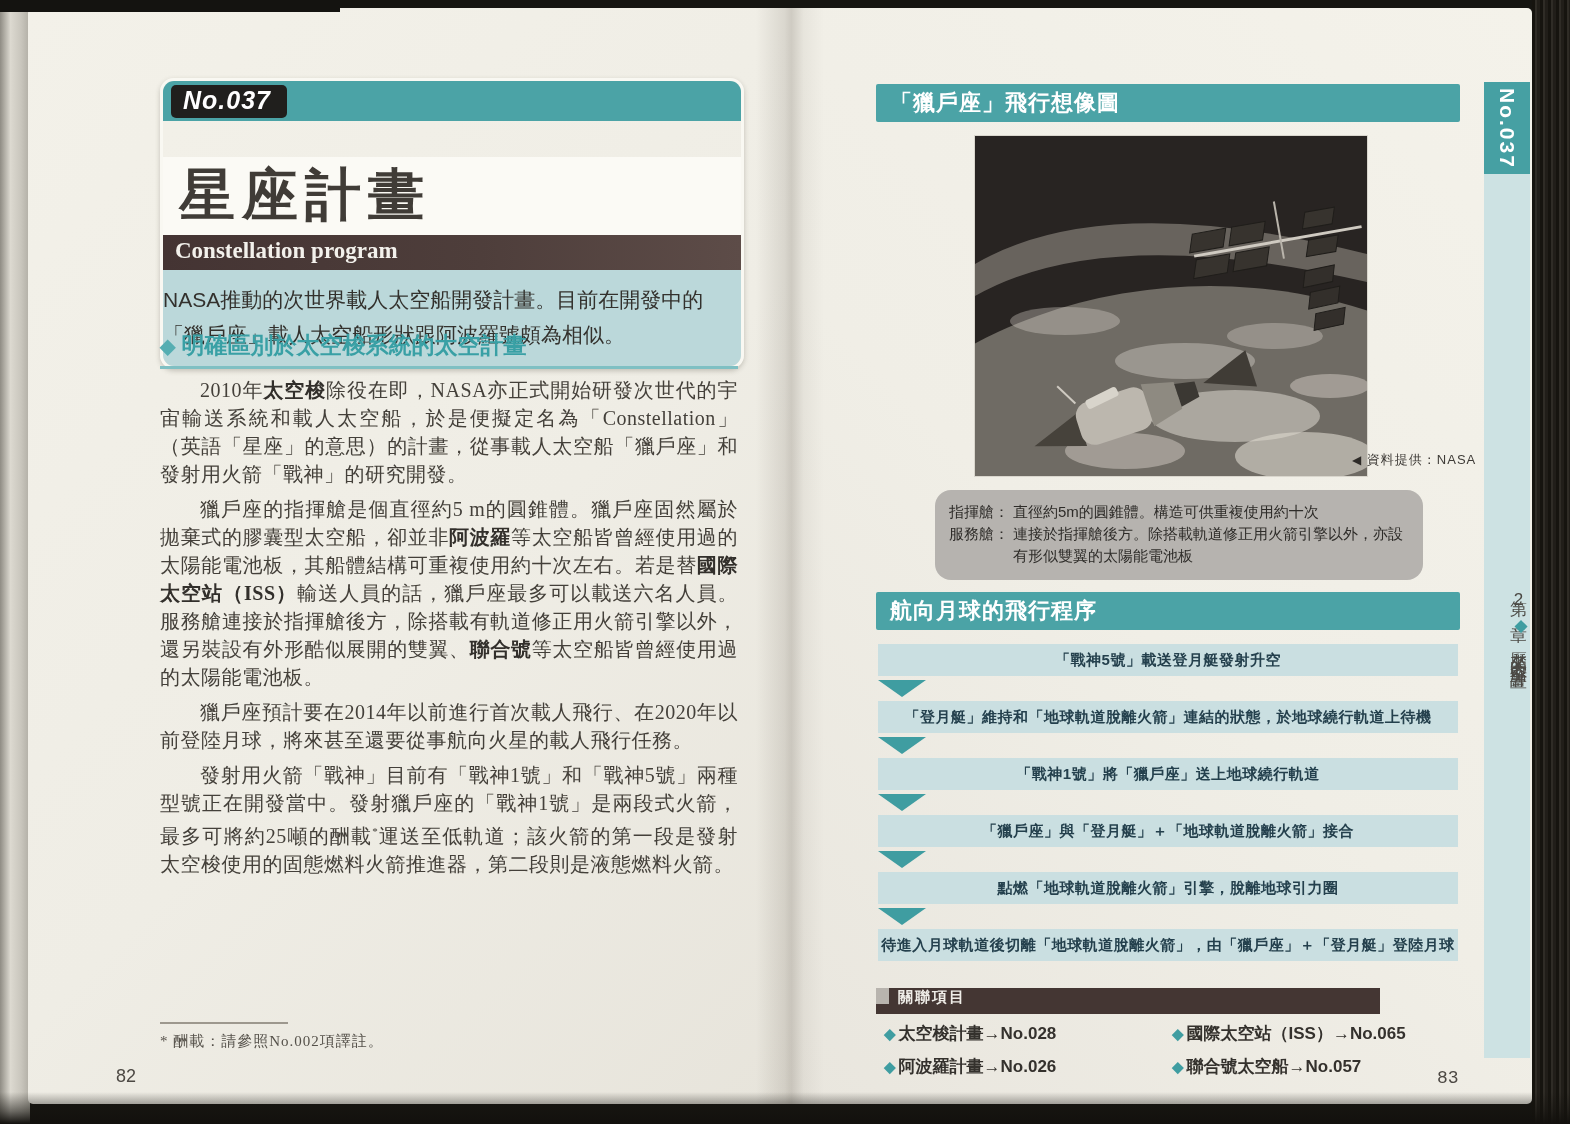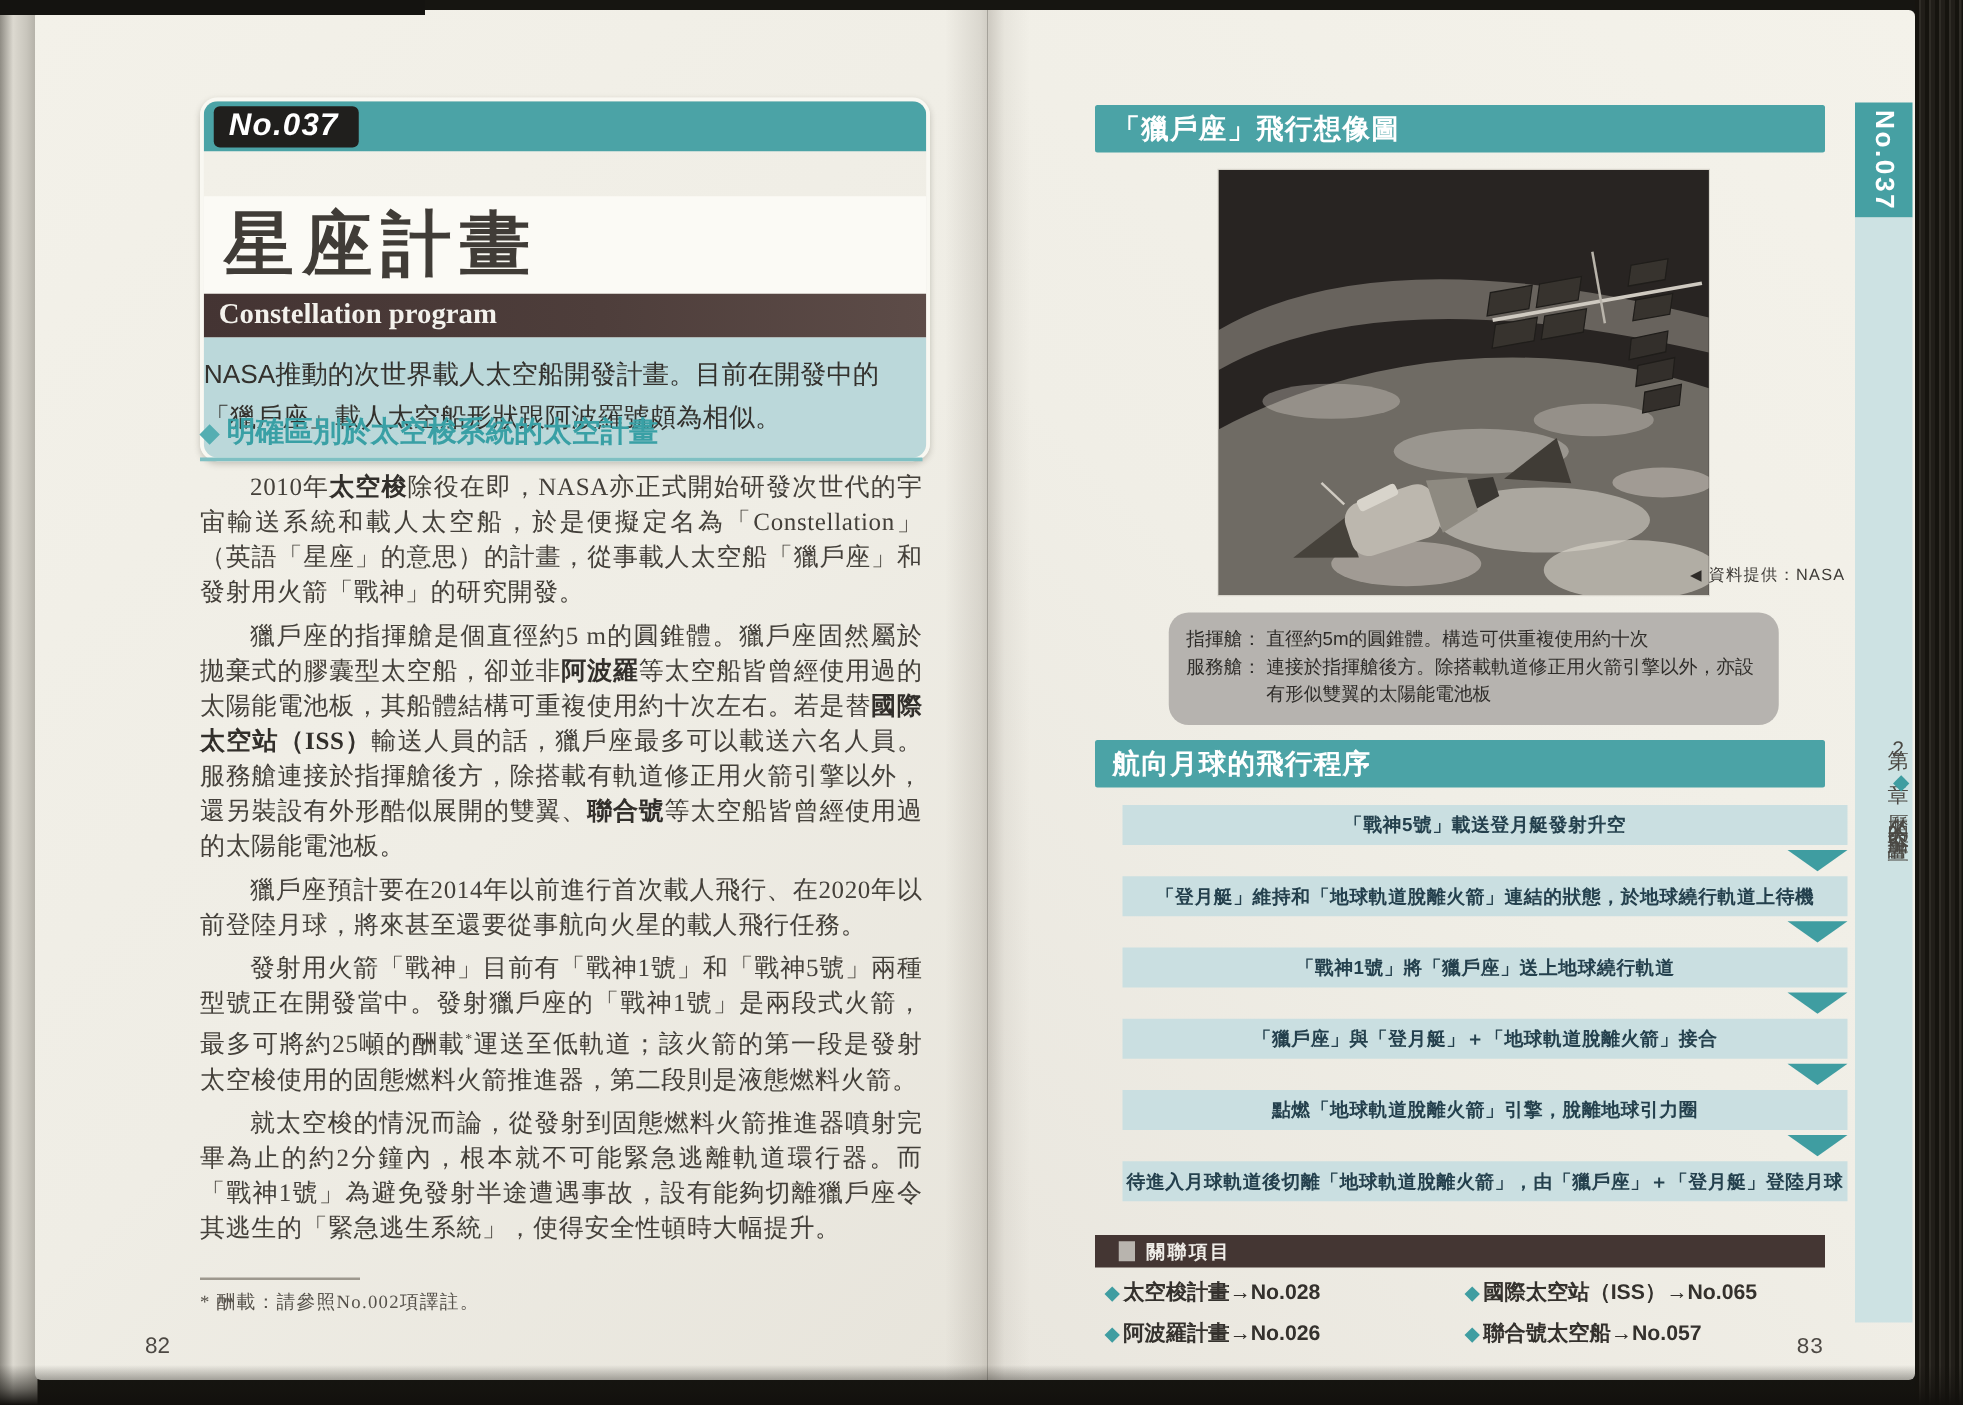--- a/index.html
+++ b/index.html
@@ -68,29 +68,29 @@
     letter-spacing:1px;white-space:nowrap;}
   .figure-credit .tri{font-size:12px;color:#2e2b28;}
 
   .note-box{position:absolute;left:935px;top:490px;width:488px;box-sizing:border-box;
     background:#b6b3af;border-radius:16px;padding:11px 14px 13px;}
   .note-row{display:flex;font-size:15px;line-height:22px;color:#2e2c29;}
   .note-label{flex:0 0 64px;}
   .note-text{flex:1;}
 
   .flow{position:absolute;left:878px;top:644px;width:580px;display:flex;
-    flex-direction:column;align-items:flex-end;margin-left:20px;}
+    flex-direction:column;align-items:flex-start;}
   .flow-step{width:100%;height:32px;background:#cadfe1;display:flex;align-items:center;
     justify-content:center;font-size:15px;font-weight:700;color:#24404d;letter-spacing:.5px;
     box-sizing:border-box;}
   .flow-arrow{width:0;height:0;border-left:24px solid transparent;border-right:24px solid transparent;
     border-top:17px solid #3f9da1;margin:4px 0;}
 
-  .related-bar{position:absolute;left:876px;top:988px;width:584px;height:26px;
-    background:#443633;display:flex;align-items:center;padding-left:19px;box-sizing:border-box;}
+  .related-bar{position:absolute;left:876px;top:988px;width:504px;height:26px;
+    background:#443633;display:flex;padding-left:0;box-sizing:border-box;}
   .related-marker{width:13px;height:16px;background:#b8b4ae;margin-right:9px;}
   .related-heading{color:#efede8;font-weight:700;font-size:15px;letter-spacing:2px;}
   .related-list{position:absolute;left:884px;top:1022px;width:576px;display:grid;
     grid-template-columns:1fr 1fr;row-gap:10px;}
   .related-item{display:flex;align-items:baseline;font-size:17px;font-weight:700;color:#34312d;}
   .related-item .dia{color:#3f9da1;font-size:15px;margin-right:3px;}
 
   
   .side-tab-number{position:absolute;left:1484px;top:82px;width:46px;height:92px;
     background:#46a0a3;color:#fff;font-weight:700;font-size:21px;letter-spacing:2px;
@@ -131,21 +131,20 @@
   <div class="section-heading">
     <span class="dia">◆</span>
     <span>明確區別於太空梭系統的太空計畫</span>
   </div>
 
   <div class="body-text">
     <p><span>2010年</span><b>太空梭</b><span>除役在即，NASA亦正式開始研發次世代的宇宙輸送系統和載人太空船，於是便擬定名為「Constellation」（英語「星座」的意思）的計畫，從事載人太空船「獵戶座」和發射用火箭「戰神」的研究開發。</span></p>
     <p><span>獵戶座的指揮艙是個直徑約5 m的圓錐體。獵戶座固然屬於拋棄式的膠囊型太空船，卻並非</span><b>阿波羅</b><span>等太空船皆曾經使用過的太陽能電池板，其船體結構可重複使用約十次左右。若是替</span><b>國際太空站（ISS）</b><span>輸送人員的話，獵戶座最多可以載送六名人員。服務艙連接於指揮艙後方，除搭載有軌道修正用火箭引擎以外，還另裝設有外形酷似展開的雙翼、</span><b>聯合號</b><span>等太空船皆曾經使用過的太陽能電池板。</span></p>
     <p><span>獵戶座預計要在2014年以前進行首次載人飛行、在2020年以前登陸月球，將來甚至還要從事航向火星的載人飛行任務。</span></p>
     <p><span>發射用火箭「戰神」目前有「戰神1號」和「戰神5號」兩種型號正在開發當中。發射獵戶座的「戰神1號」是兩段式火箭，最多可將約25噸的酬載</span><sup>*</sup><span>運送至低軌道；該火箭的第一段是發射太空梭使用的固態燃料火箭推進器，第二段則是液態燃料火箭。</span></p>
-    <p><span>就太空梭的情況而論，從發射到固態燃料火箭推進器噴射完畢為止的約2分鐘內，根本就不可能緊急逃離軌道環行器。而「戰神1號」為避免發射半途遭遇事故，設有能夠切離獵戶座令其逃生的「緊急逃生系統」，使得安全性頓時大幅提升。</span></p>
   </div>
 
   <div class="footnote-rule"></div>
   <div class="footnote">
     <span>*</span>
     <span>酬載：請參照No.002項譯註。</span>
   </div>
   <div class="pageno pageno-left">82</div>
 
   <div class="teal-bar fig-bar">

